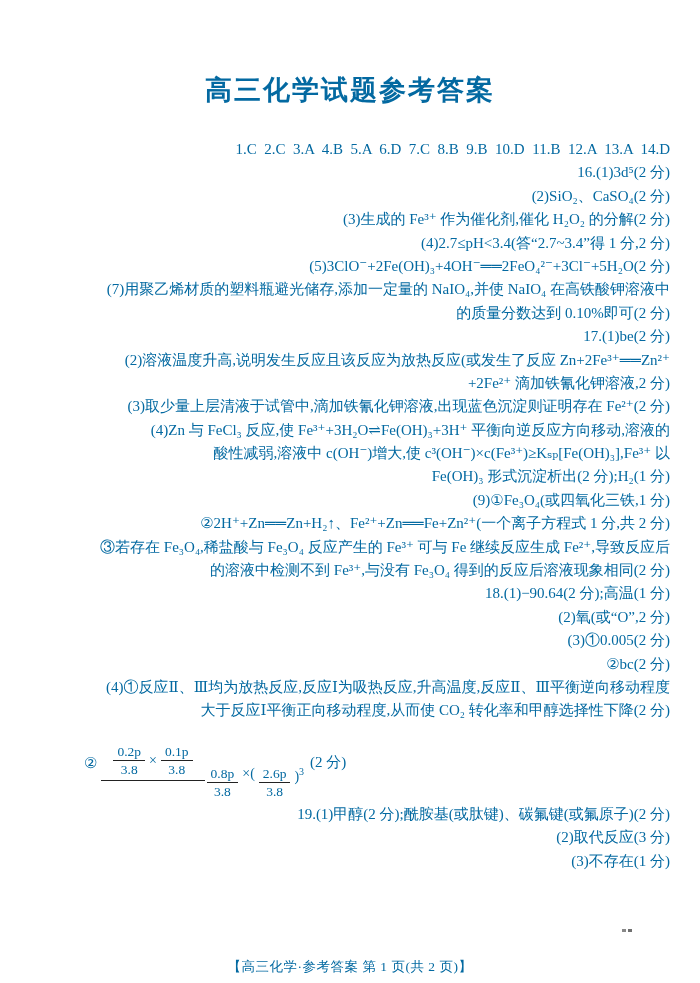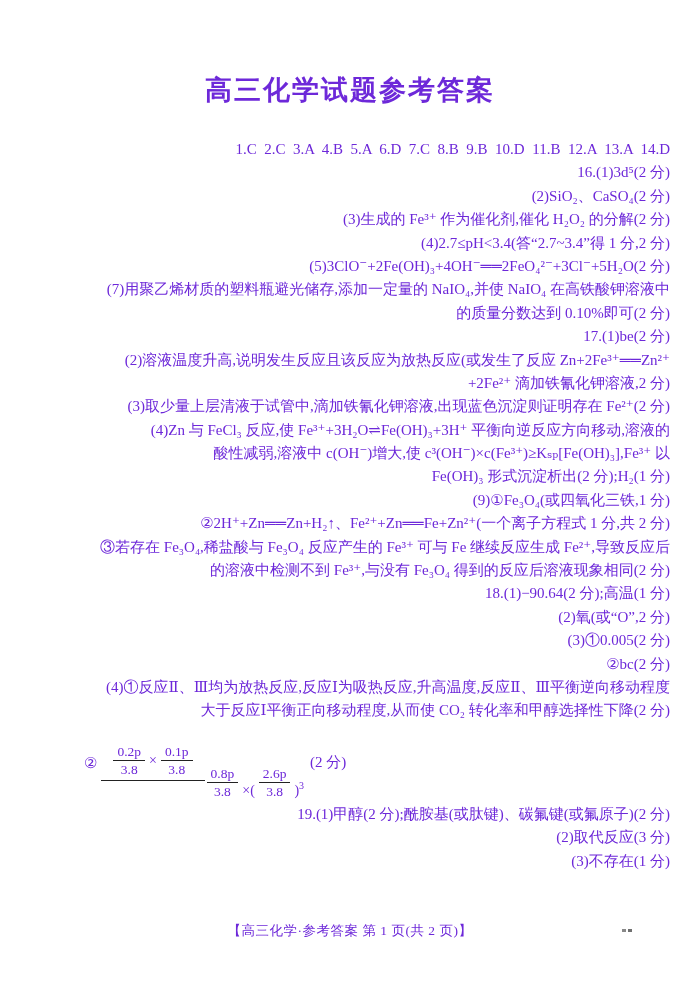--- a/index.html
+++ b/index.html
@@ -1,21 +1,21 @@
 <!DOCTYPE html>
 <html><head>
 <meta charset="utf-8">
 <style>
   html,body{margin:0;padding:0;background:#e8e8e8;}
   .page{
     position:relative;
     width:700px;height:983px;
     margin:0 auto;
     background:#ffffff;
-    color:#6d28d9;
+    color:#0369a1;
     font-family:"Liberation Serif","DejaVu Serif",serif;
     overflow:hidden;
   }
   .title{
     padding-top:72px;
     text-align:center;
     font-size:27px;
     font-weight:bold;
     letter-spacing:2px;
   }
@@ -46,39 +46,39 @@
     align-items:center;
     vertical-align:middle;
     margin:0 4px;
   }
   .cfrac .ctop{
     display:flex;align-items:center;
     border-bottom:1.4px solid #222;
     padding:0 10px 3px 10px;
   }
   .cfrac .cbot{
-    display:flex;align-items:flex-end;
+    display:flex;align-items:flex-start;
     padding-top:3px;
     margin-top:36px;
   }
   .sfrac{
     display:inline-flex;
     flex-direction:column;
     align-items:center;
     font-size:13.5px;
     margin:0 2px;
   }
   .sfrac .st{border-bottom:1px solid #222;padding:0 4px 1px 4px;line-height:15px;}
   .sfrac .sb{padding-top:1px;line-height:15px;}
   .op{font-size:14px;padding:0 2px;}
   sup{font-size:10px;}
   .footer{
     position:absolute;
     left:0;right:0;
-    top:922px;
+    top:958px;
     text-align:center;
     font-size:13.5px;
     letter-spacing:0.5px;
   }
   .smudge{
     position:absolute;
     left:622px;top:929px;
     width:13px;height:3px;
     background:linear-gradient(90deg,#555 0 4px,transparent 4px 6px,#333 6px 10px,transparent 10px);
     opacity:.7;

